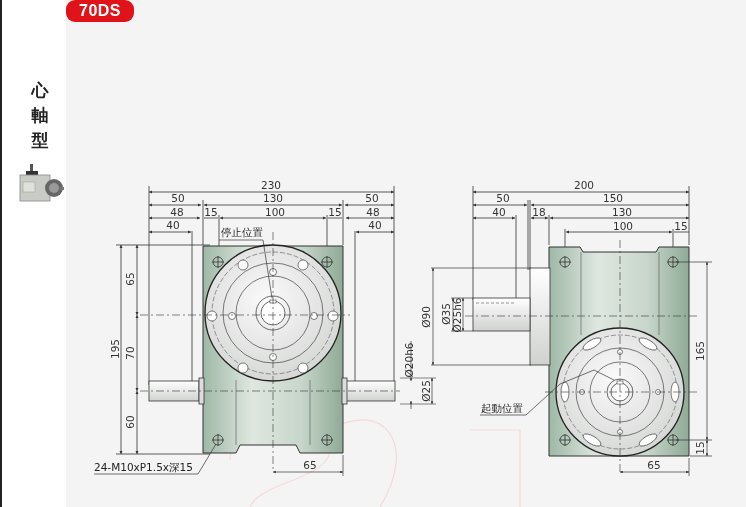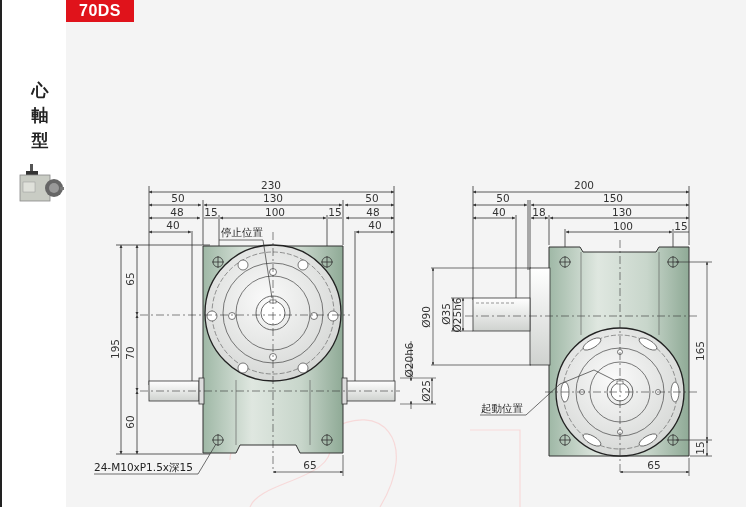--- a/index.html
+++ b/index.html
@@ -1,20 +1,20 @@
 <!DOCTYPE html>
 <html><head>
 <meta charset="utf-8">
 <style>
   html,body{margin:0;padding:0;}
   body{width:746px;height:507px;position:relative;overflow:hidden;background:#ffffff;font-family:"DejaVu Sans","Liberation Sans",sans-serif;}
   .sidebar{position:absolute;left:0;top:0;width:66px;height:507px;background:#ffffff;}
   .sidebar-edge{position:absolute;left:0;top:0;width:2px;height:507px;background:#222;}
   .main{position:absolute;left:66px;top:0;width:680px;height:507px;background:#f4f4f4;}
-  .model-tag{position:absolute;left:66px;top:0;width:68px;height:22px;background:#e0131b;color:#fff;font-family:"Liberation Sans",sans-serif;font-weight:bold;font-size:16px;line-height:22px;text-align:center;letter-spacing:0.5px;}
+  .model-tag{position:absolute;left:66px;top:0;width:68px;height:22px;background:#e0131b;color:#fff;font-family:"Liberation Sans",sans-serif;font-weight:bold;font-size:16px;line-height:22px;text-align:center;letter-spacing:0.5px;border-radius:9px;}
   .vtitle{position:absolute;left:28px;top:78px;width:24px;font-size:17px;font-weight:bold;color:#222;text-align:center;line-height:25px;}
   .vtitle span{display:block;}
   .thumb{position:absolute;left:16px;top:164px;width:48px;height:42px;}
   svg.drawing{position:absolute;left:0;top:0;}
   .dim{font-family:"DejaVu Sans",sans-serif;font-size:10.5px;fill:#333;}
   .cjk{font-family:"DejaVu Sans",sans-serif;font-size:10.5px;fill:#222;}
 </style>
 </head>
 <body>
 

